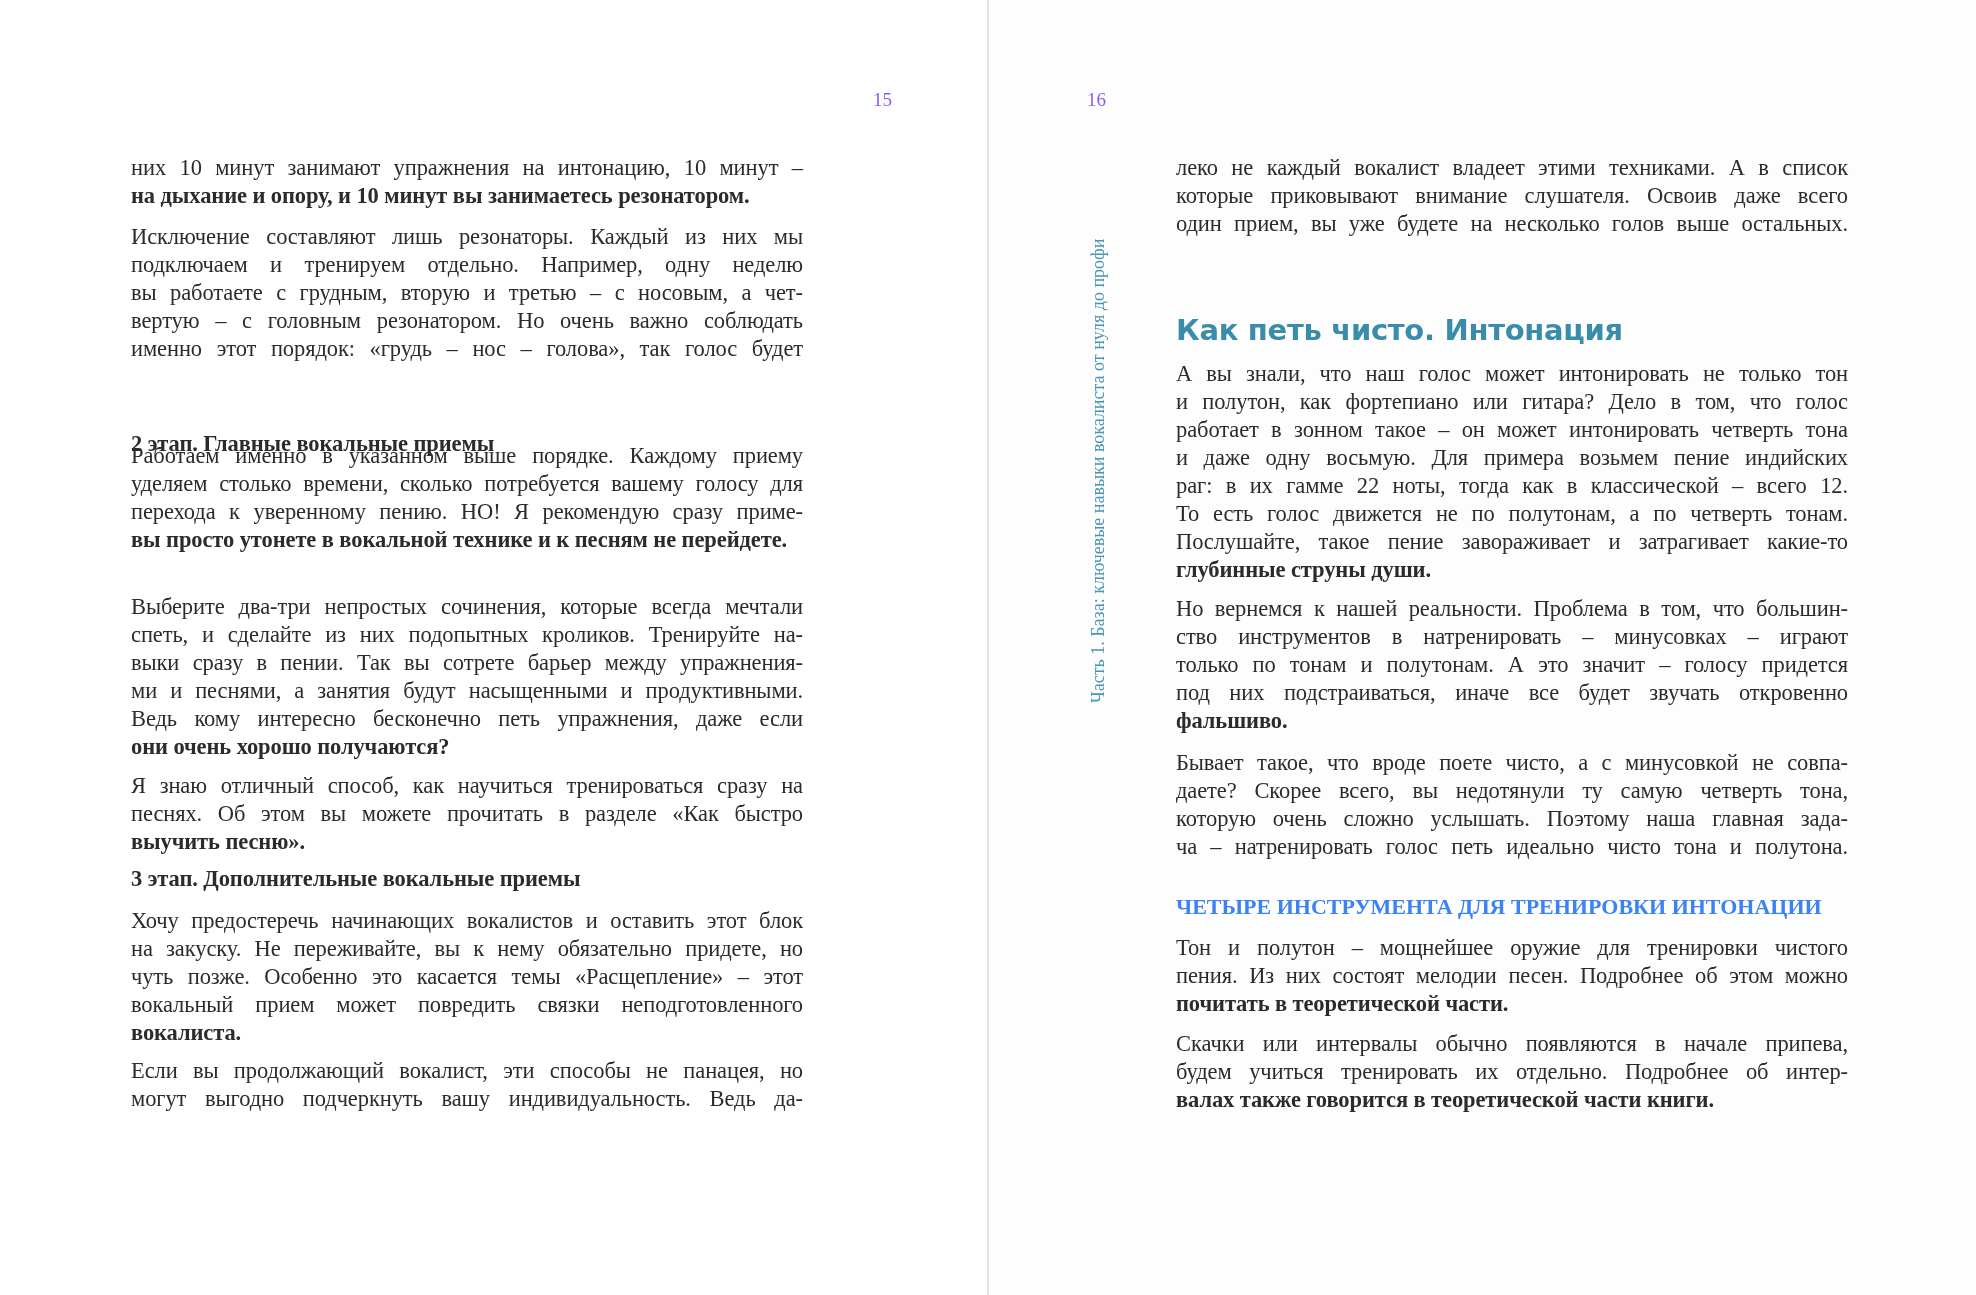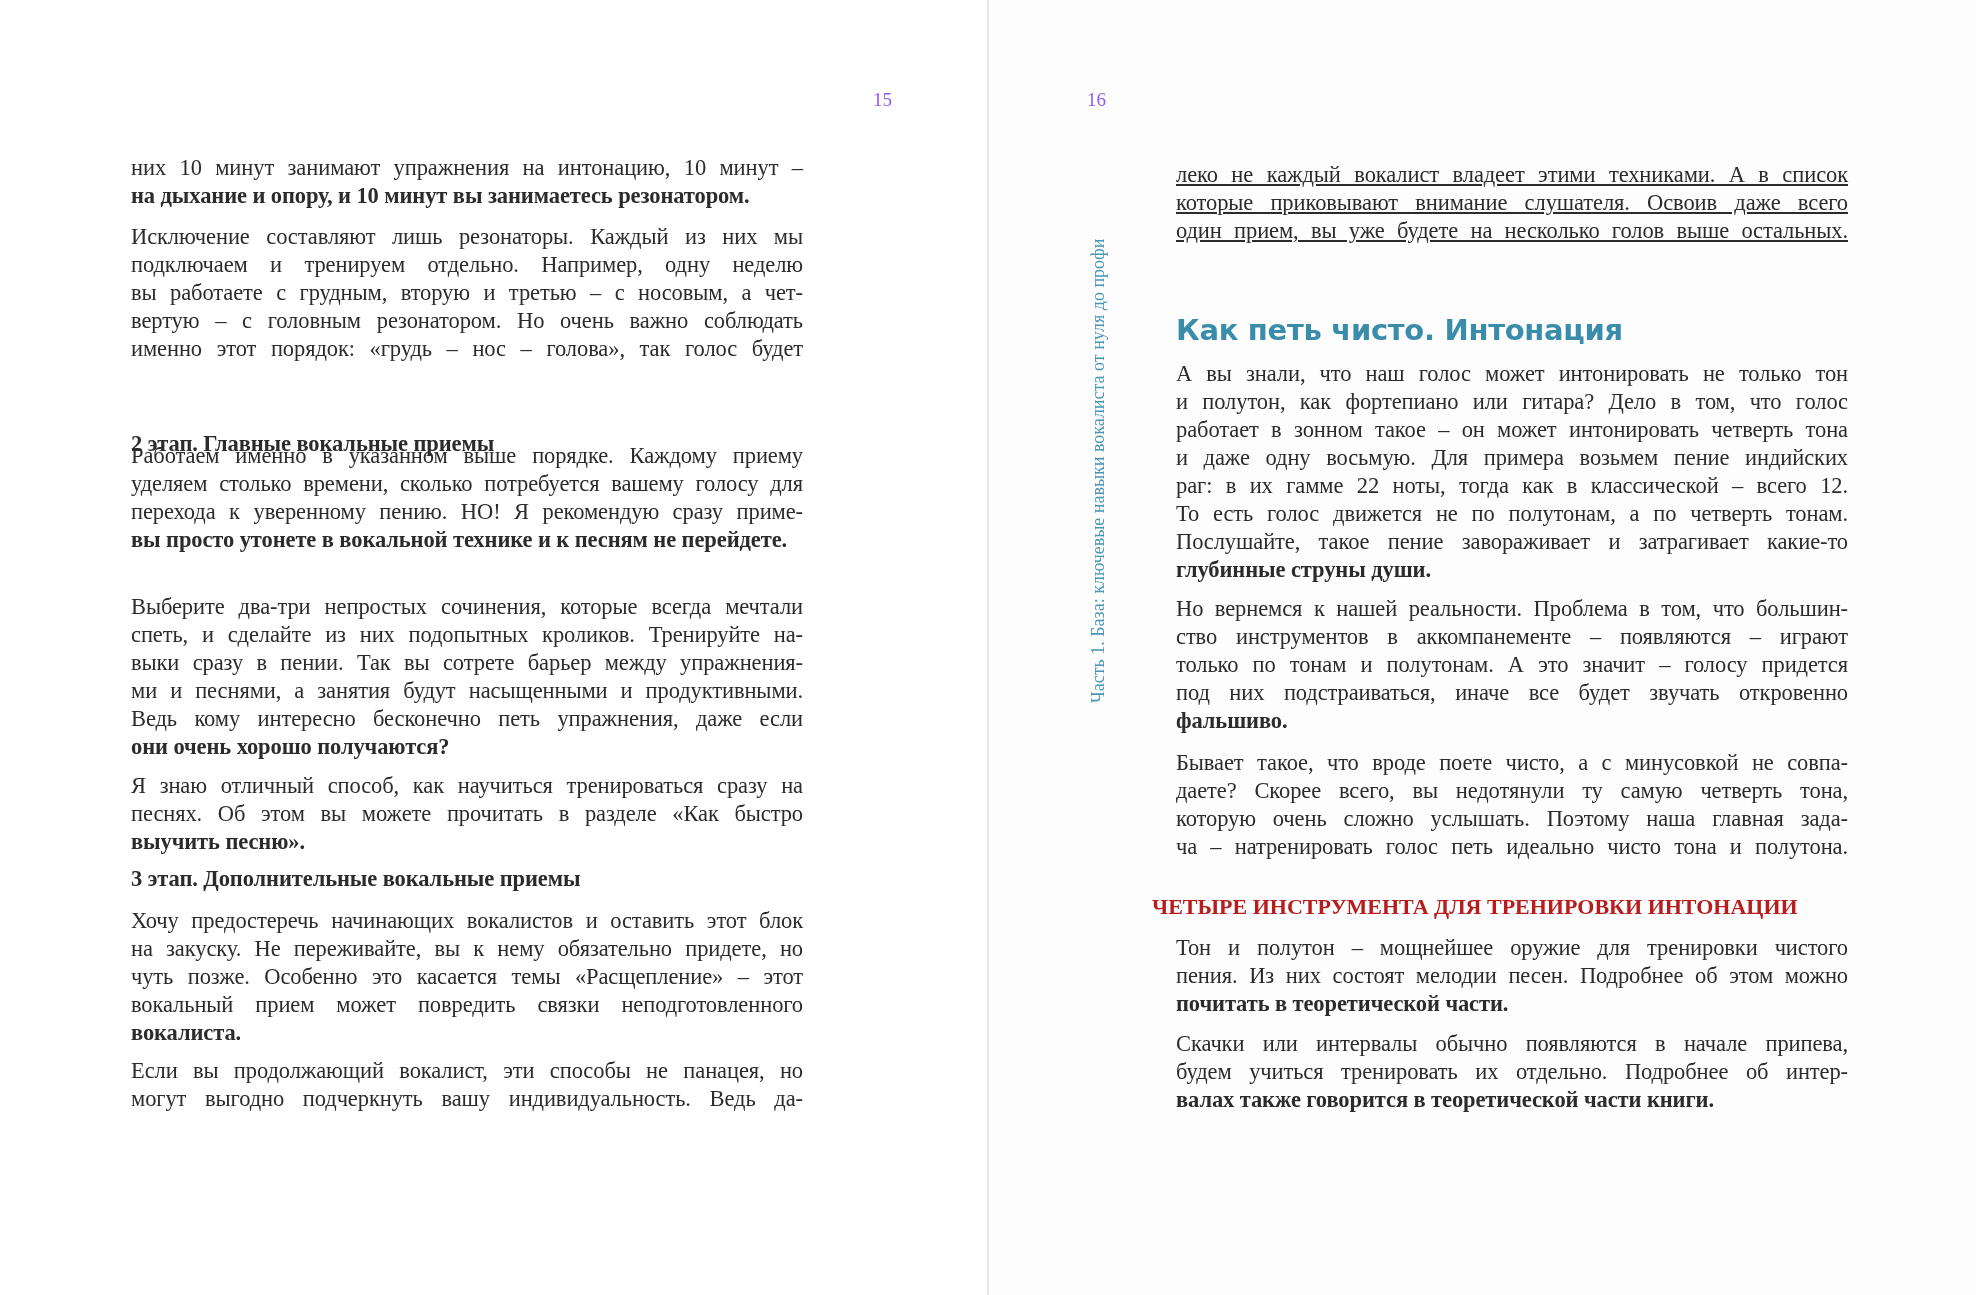--- a/index.html
+++ b/index.html
@@ -74,26 +74,26 @@
     left: 1176px;
     font-family: "DejaVu Sans", "Liberation Sans", sans-serif;
     font-weight: bold;
     font-size: 29px;
     line-height: 36px;
     color: #3a8cab;
     letter-spacing: -0.3px;
   }
   .sub-heading {
     position: absolute;
-    left: 1152px;
+    left: 1176px;
     font-family: "Liberation Serif", "DejaVu Serif", serif;
     font-weight: bold;
     font-size: 22px;
     line-height: 28px;
-    color: #b91c1c;
+    color: #3b82f6;
     letter-spacing: 0px;
   }
   .running-head {
     position: absolute;
     left: 1098px;
     top: 158px;
     width: 545px;
     height: 24px;
     transform-origin: 0 0;
     transform: translate(-12px, 545px) rotate(-90deg);
@@ -161,42 +161,42 @@
   <span class="line">чуть позже. Особенно это касается темы «Расщепление» – этот</span>
   <span class="line">вокальный прием может повредить связки неподготовленного</span>
   <span class="line last">вокалиста.</span>
 </div>
 
 <div class="block col-left" style="top:1057px;">
   <span class="line">Если вы продолжающий вокалист, эти способы не панацея, но</span>
   <span class="line">могут выгодно подчеркнуть вашу индивидуальность. Ведь да-</span>
 </div>
 
-<div class="block col-right" style="top:161px;text-decoration:underline;">
+<div class="block col-right" style="top:154px;">
   <span class="line">леко не каждый вокалист владеет этими техниками. А в список</span>
   <span class="line">которые приковывают внимание слушателя. Освоив даже всего</span>
   <span class="line">один прием, вы уже будете на несколько голов выше остальных.</span>
 </div>
 
 <div class="section-heading" style="top:312px;">Как петь чисто. Интонация</div>
 
 <div class="block col-right" style="top:360px;">
   <span class="line">А вы знали, что наш голос может интонировать не только тон</span>
   <span class="line">и полутон, как фортепиано или гитара? Дело в том, что голос</span>
   <span class="line">работает в зонном такое – он может интонировать четверть тона</span>
   <span class="line">и даже одну восьмую. Для примера возьмем пение индийских</span>
   <span class="line">раг: в их гамме 22 ноты, тогда как в классической – всего 12.</span>
   <span class="line">То есть голос движется не по полутонам, а по четверть тонам.</span>
   <span class="line">Послушайте, такое пение завораживает и затрагивает какие-то</span>
   <span class="line last">глубинные струны души.</span>
 </div>
 
 <div class="block col-right" style="top:595px;">
   <span class="line">Но вернемся к нашей реальности. Проблема в том, что большин-</span>
-  <span class="line">ство инструментов в аккомпанементе – появляются – играют</span>
+  <span class="line">ство инструментов в натренировать – минусовках – играют</span>
   <span class="line">только по тонам и полутонам. А это значит – голосу придется</span>
   <span class="line">под них подстраиваться, иначе все будет звучать откровенно</span>
   <span class="line last">фальшиво.</span>
 </div>
 
 <div class="block col-right" style="top:749px;">
   <span class="line">Бывает такое, что вроде поете чисто, а с минусовкой не совпа-</span>
   <span class="line">даете? Скорее всего, вы недотянули ту самую четверть тона,</span>
   <span class="line">которую очень сложно услышать. Поэтому наша главная зада-</span>
   <span class="line">ча – натренировать голос петь идеально чисто тона и полутона.</span>

